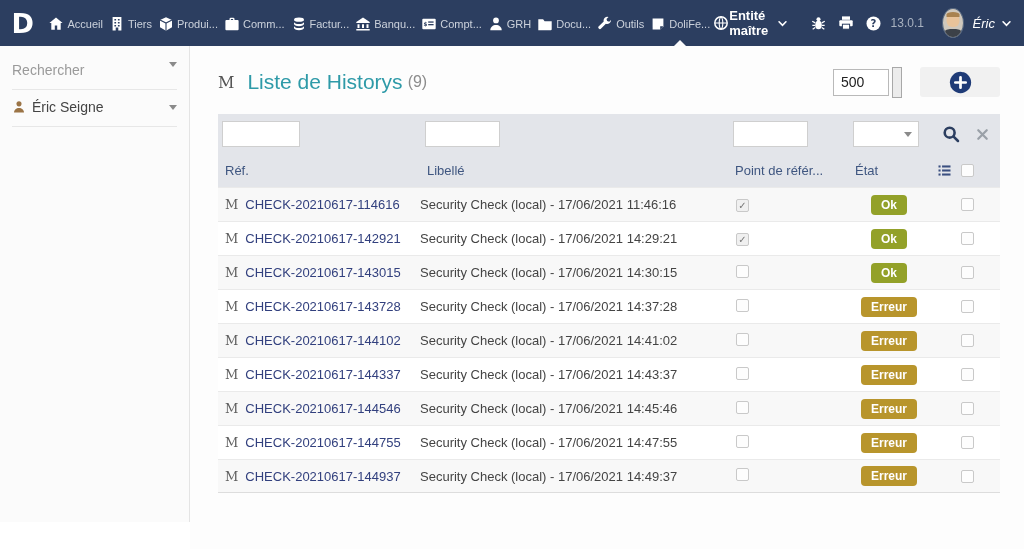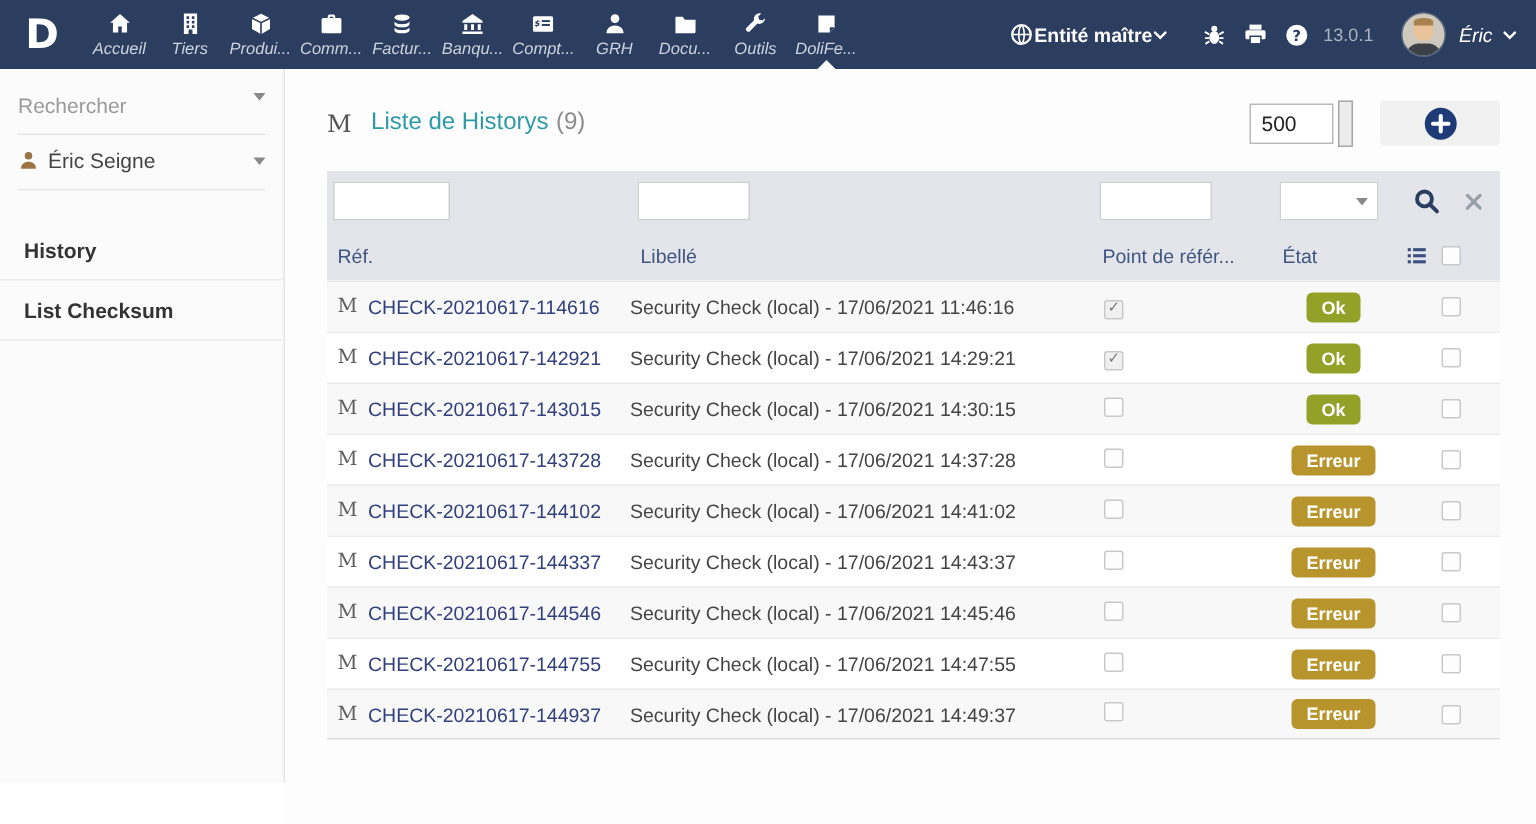--- a/index.html
+++ b/index.html
@@ -5,22 +5,22 @@
   * { margin:0; padding:0; box-sizing:border-box; }
   html,body { background:#fff; }
   body { font-family:"Liberation Sans", sans-serif; width:1024px; height:549px; overflow:hidden; }
   .app { width:1024px; height:549px; position:relative; background:#fff; overflow:hidden; }
 
   
   .topbar { height:46px; background:#2c3e60; display:flex; align-items:stretch; position:relative; }
   .logo { width:56px; display:flex; align-items:center; justify-content:center;
           color:#fff; font-size:27px; font-weight:bold; font-family:"DejaVu Sans", sans-serif; }
   .top-menu { display:flex; align-items:stretch; }
-  .top-item { min-width:47px; padding:5px 3px 4px; display:flex; flex-direction:column; align-items:center;
-              justify-content:center; gap:3px; position:relative; cursor:pointer;font-style:italic; }
+  .top-item { min-width:47px; padding:5px 3px 4px; display:flex; align-items:center;
+              justify-content:center; gap:3px; position:relative; cursor:pointer; }
   .top-item .icn { color:#fff; }
   .top-label { font-size:11px; color:#ccd2dc; white-space:nowrap; }
   .top-item.active::after { content:""; position:absolute; bottom:0; left:50%; margin-left:-6px;
               border-left:6px solid transparent; border-right:6px solid transparent; border-bottom:6px solid #fbfbfc; }
   .top-right { margin-left:auto; display:flex; align-items:center; padding-right:12px; }
   .entity { display:flex; align-items:center; color:#fff; font-size:13px; font-weight:bold; margin-right:22px; cursor:pointer; }
   .tr-icons { display:flex; align-items:center; gap:11px; }
   .tr-icons .icn { color:#fff; cursor:pointer; }
   .version { color:#a9b2c0; font-size:12px; margin-left:9px; }
   .avatar { width:30px; height:30px; border-radius:50%; background:#cfc8bd; position:relative; overflow:hidden;
@@ -48,21 +48,21 @@
   .side-user .icn { color:#9b7446; }
   .side-user .nm { color:#444; font-size:14px; }
   .side-menu { margin-top:20px; }
   .side-item { padding:12px 16px 11px; border-bottom:1px solid #ececec; font-weight:bold;
                color:#333; font-size:14px; cursor:pointer; }
 
   
   .main { flex:1; padding:14px 24px 0 28px; background:#fdfdfd; }
   .page-header { display:flex; align-items:center; height:44px; }
   .obj-picto-lg { font-family:"DejaVu Serif", serif; color:#555; font-size:16px; margin-right:13px; }
-  .page-title { color:#2e9aa8; font-size:16px; }
+  .page-title { color:#2e9aa8; font-size:21px; }
   .page-count { color:#8c8c8c; font-size:16px; margin-left:5px; }
   .header-right { margin-left:auto; display:flex; align-items:center; gap:18px; }
   .limit-box { display:flex; align-items:center; }
   .limit-input { width:56px; height:27px; border:1px solid #b9b9b9; font-size:14px; padding:0 7px;
                  font-family:"Liberation Sans", sans-serif; color:#222; }
   .limit-stepper { width:10px; height:31px; background:#ececec; border:1px solid #a8a8a8; margin-left:3px; cursor:pointer; }
   .add-btn { width:80px; height:30px; background:#f1f1f1; border:none; border-radius:3px; display:flex;
              align-items:center; justify-content:center; cursor:pointer; }
 
   
@@ -264,24 +264,20 @@
       <div class="side-user">
         <span class="icn">
           <svg width="14" height="14" viewBox="0 0 16 16" fill="currentColor">
               <circle cx="8" cy="4.4" r="2.9"></circle>
               <path d="M2.3 14.2c0-3.2 2.6-5.2 5.7-5.2s5.7 2 5.7 5.2z"></path>
             </svg>
         </span>
         <span class="nm">Éric Seigne</span>
         <span class="caret"></span>
       </div>
-      <div class="side-menu">
-          <div class="side-item"><span>History</span></div>
-          <div class="side-item"><span>List Checksum</span></div>
-        </div>
     </div>
 
     <div class="main">
       <div class="page-header">
         <span class="obj-picto-lg">M</span>
         <span class="page-title">Liste de Historys</span>
         <span class="page-count">(9)</span>
         <div class="header-right">
           <div class="limit-box">
             <input class="limit-input" value="500" style="">

